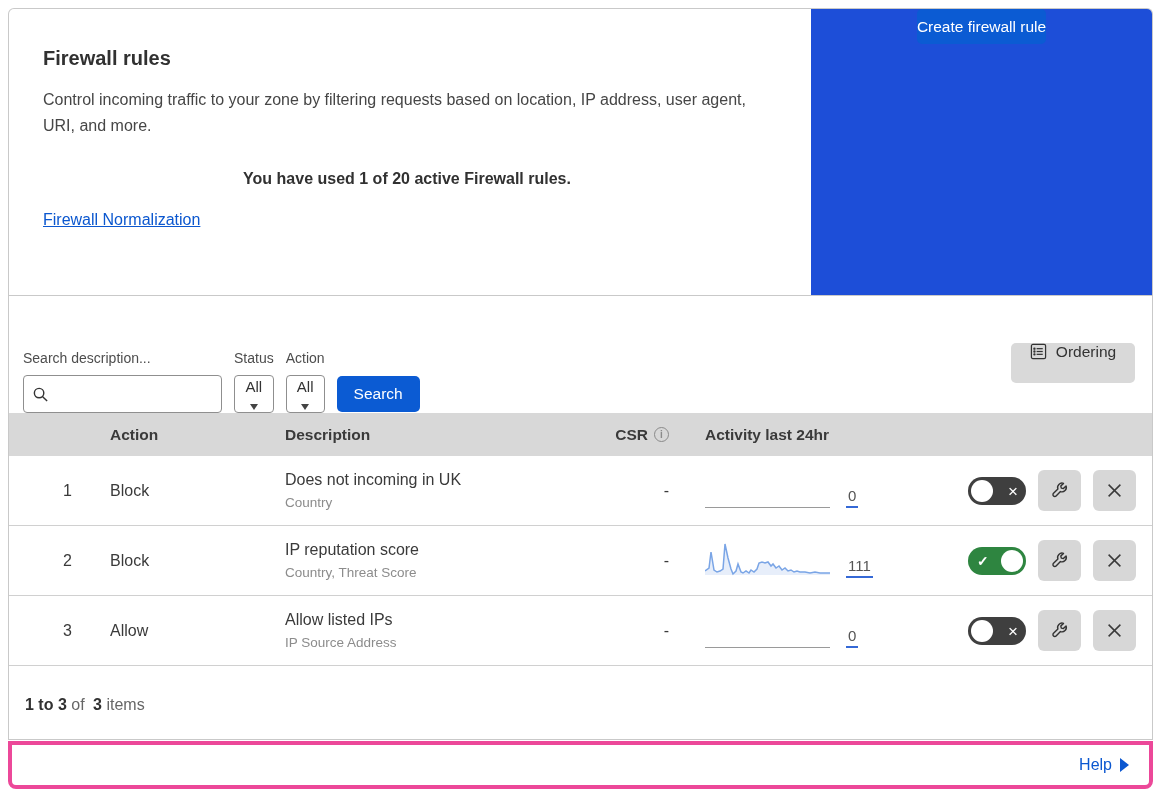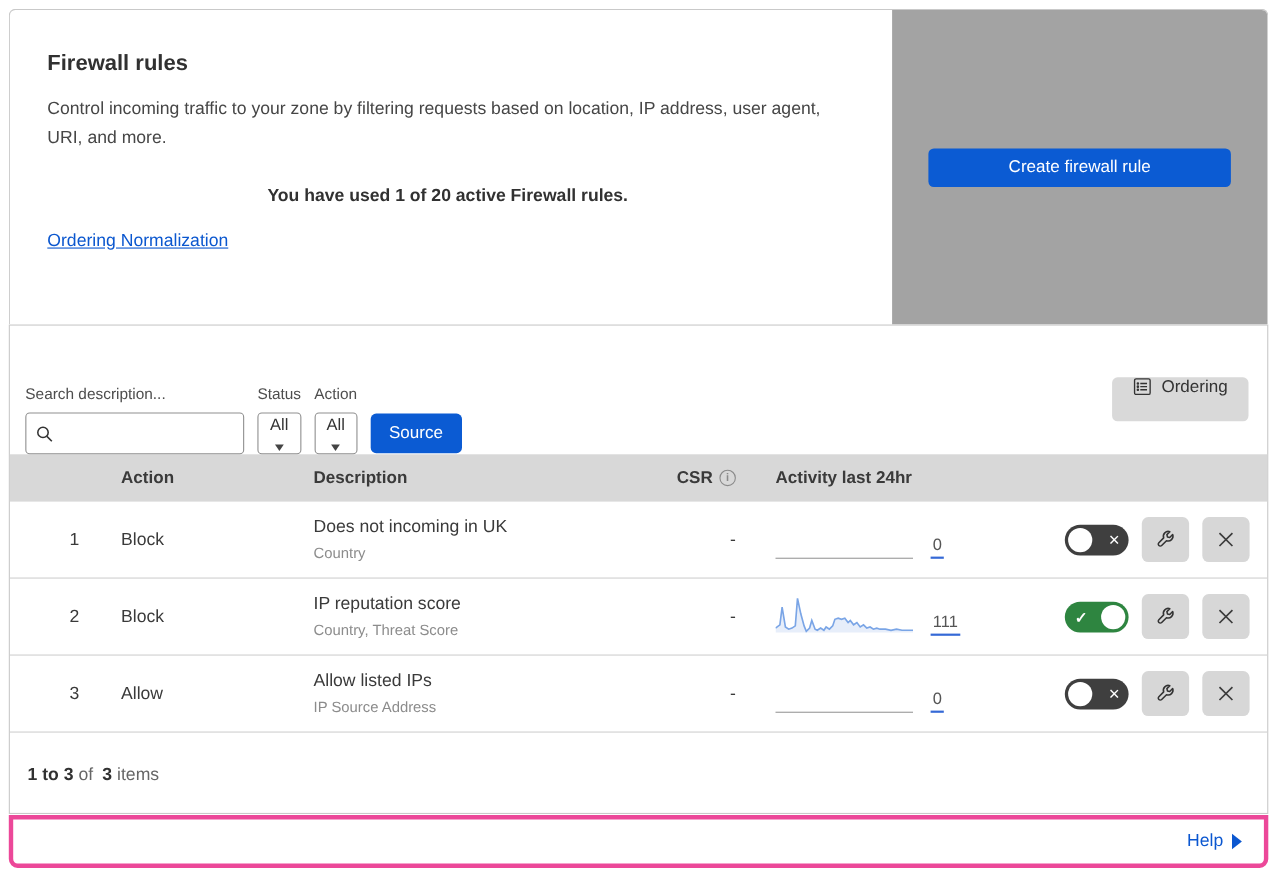--- a/index.html
+++ b/index.html
@@ -11,21 +11,21 @@
   .top-card { display: flex; height: 287px; border: 1px solid #c9c9c9;
     border-bottom: none; border-radius: 6px 6px 0 0; overflow: hidden; background: #fff; }
   .top-left { flex: 1; padding: 38px 40px 0 34px; }
   .page-title { font-size: 20px; font-weight: 600; color: #313131; margin-bottom: 17px; }
   .page-desc { font-size: 16px; line-height: 26px; color: #464646; max-width: 712px; margin-bottom: 31px; }
   .usage-line { font-size: 16px; font-weight: 700; color: #313131; margin-bottom: 23px; text-align: center; }
   .norm-line { font-size: 16px; color: #464646; margin-bottom: 9px; }
   .norm-line b { color: #313131; }
   .text-link { color: #0b57cf; text-decoration: underline; font-size: 16px; cursor: pointer; }
 
-  .top-right { width: 341px; background: #a3a3a3; display: flex; flex-direction: column;
+  .top-right { width: 341px; background: #1d4ed8; display: flex; flex-direction: row;
     justify-content: center; padding: 0 33px; gap: 8px; }
   .btn-primary { height: 35px; background: #0b5bd3; color: #fff; border: none;
     border-radius: 5px; font-size: 15.5px; font-family: inherit; cursor: pointer; }
 
   
   .main-card { border: 1px solid #c9c9c9; background: #fff; }
 
   .filter-bar { position: relative; height: 117px; padding: 17px 16px 0 14px;
     display: flex; align-items: flex-end; gap: 12px; }
   .filter-group { display: flex; flex-direction: column; gap: 9px; }
@@ -100,21 +100,21 @@
     border-bottom: 7px solid transparent; border-left: 9px solid #0b57d0; }
 </style>
 </head>
 <body>
 
 <div class="top-card">
   <div class="top-left">
     <div class="page-title">Firewall rules</div>
     <div class="page-desc">Control incoming traffic to your zone by filtering requests based on location, IP address, user agent, URI, and more.</div>
     <div class="usage-line">You have used 1 of 20 active Firewall rules.</div>
-    <a class="text-link">Ordering Normalization</a>
+    <a class="text-link">Firewall Normalization</a>
   </div>
   <div class="top-right">
     <button class="btn-primary">Create firewall rule</button>
   </div>
 </div>
 
 <div class="main-card">
 
   <div class="filter-bar">
     <div class="filter-group">
@@ -134,21 +134,21 @@
         <span class="chev"></span>
       </div>
     </div>
     <div class="filter-group">
       <div class="filter-label">Action</div>
       <div class="dropdown">
         <span>All</span>
         <span class="chev"></span>
       </div>
     </div>
-    <button class="btn-primary btn-search">Source</button>
+    <button class="btn-primary btn-search">Search</button>
     <button class="btn-ordering">
       <svg width="17" height="17" viewBox="0 0 18 18" fill="none" stroke="#333" stroke-width="1.3">
         <rect x="1.5" y="1.5" width="15" height="15" rx="1.5"></rect>
         <line x1="7" y1="6" x2="13.5" y2="6"></line>
           <line x1="7" y1="9" x2="13.5" y2="9"></line>
           <line x1="7" y1="12" x2="13.5" y2="12"></line>
         <circle cx="4.7" cy="6" r="0.6" fill="#333"></circle>
           <circle cx="4.7" cy="9" r="0.6" fill="#333"></circle>
           <circle cx="4.7" cy="12" r="0.6" fill="#333"></circle>
       </svg>

